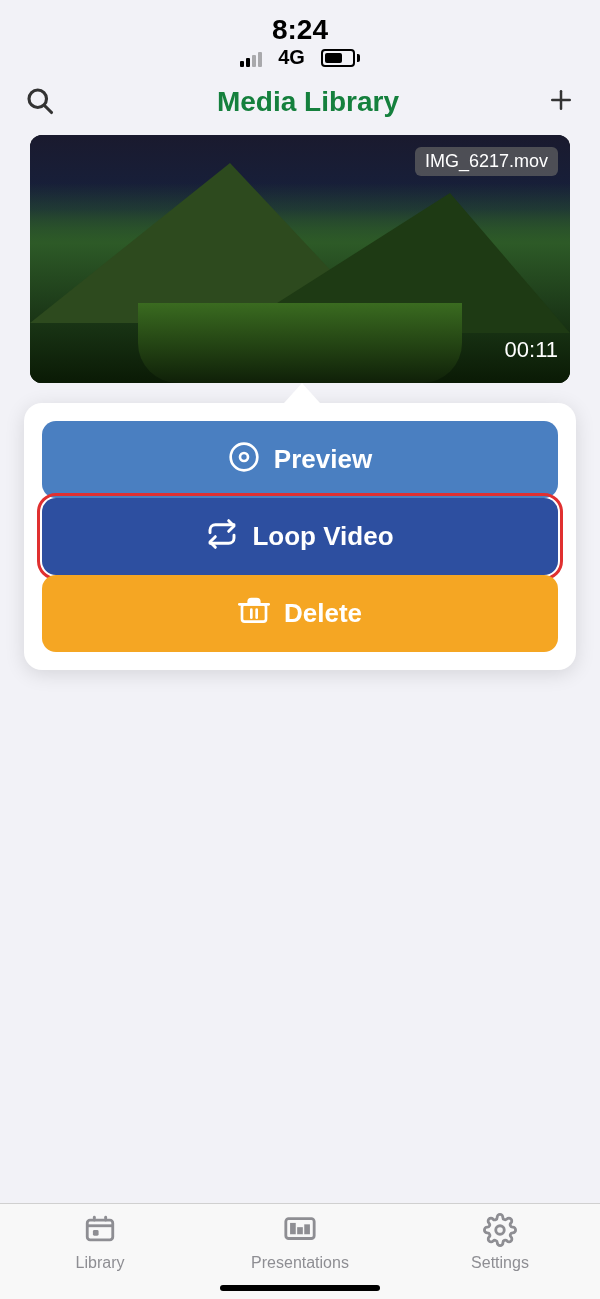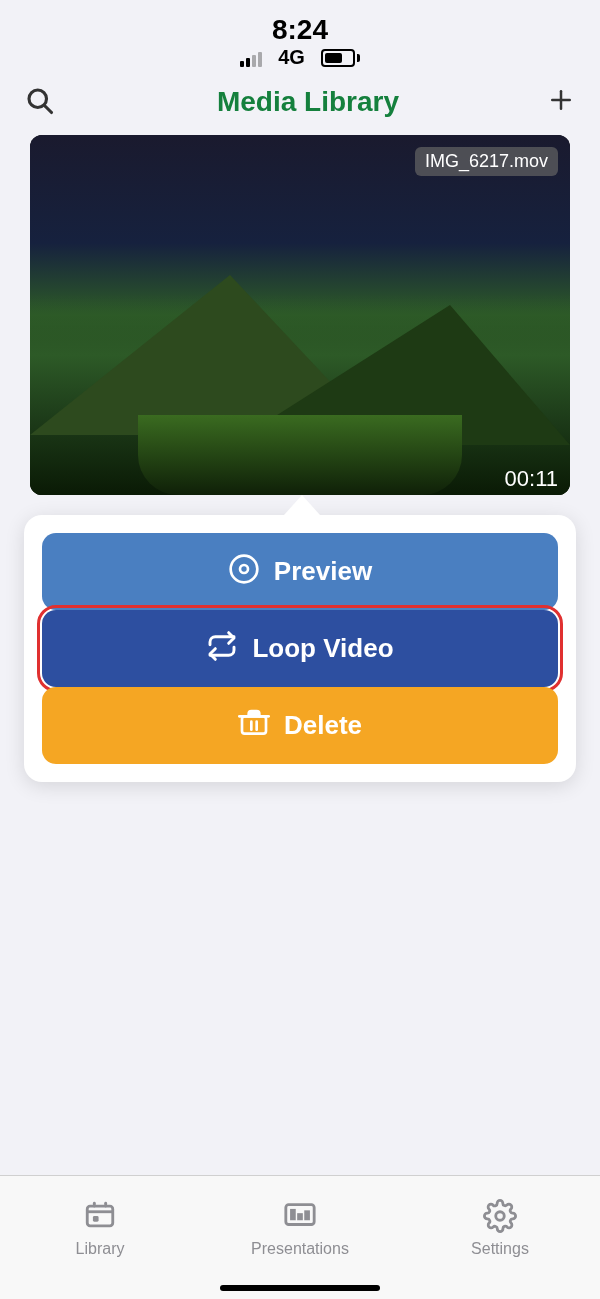--- a/index.html
+++ b/index.html
@@ -106,21 +106,21 @@
       color: #15803d;
       margin-left: 16px;
     }
 
     
     .video-container {
       margin: 0 30px;
       border-radius: 12px;
       overflow: hidden;
       position: relative;
-      height: 360px;
+      height: 248px;
       background: #000;
     }
 
     
     .mountain-scene {
       width: 100%;
       height: 100%;
       background: linear-gradient(180deg, #1a1a2e 0%, #16213e 30%, #2d5a27 50%, #1e3d1a 70%, #0f2008 100%);
       position: relative;
     }
@@ -174,21 +174,21 @@
       right: 12px;
       background: rgba(100, 100, 100, 0.7);
       color: #fff;
       font-size: 18px;
       padding: 4px 10px;
       border-radius: 6px;
     }
 
     .video-duration {
       position: absolute;
-      bottom: 3px;
+      bottom: 20px;
       right: 12px;
       color: #fff;
       font-size: 22px;
       font-weight: 500;
     }
 
     
     .popup-container {
       margin: 0 24px;
       position: relative;
@@ -265,21 +265,21 @@
 
     
     .tab-bar {
       position: absolute;
       bottom: 0;
       left: 0;
       right: 0;
       background: #f8f8f8;
       border-top: 1px solid #d0d0d0;
       display: flex;
-      height: 124px;
+      height: 96px;
       padding-bottom: 20px;
     }
 
     .tab-item {
       flex: 1;
       display: flex;
       flex-direction: column;
       align-items: center;
       justify-content: center;
       gap: 6px;

